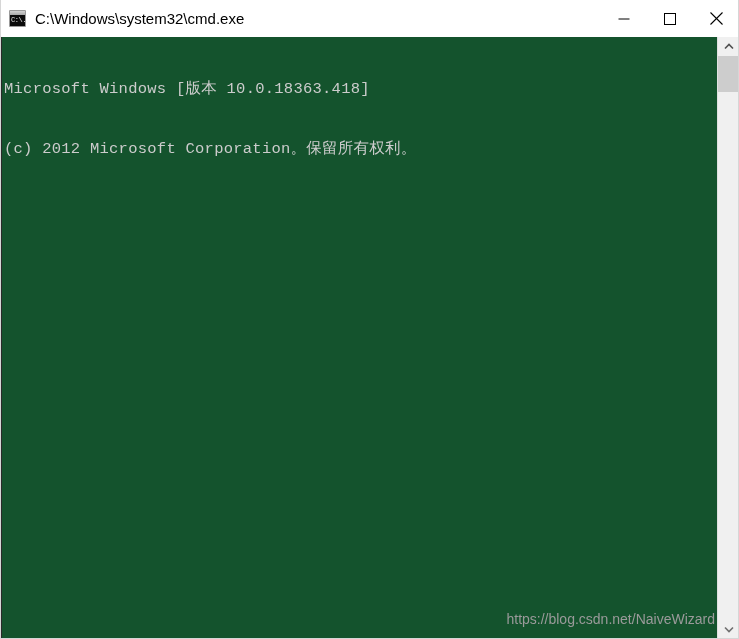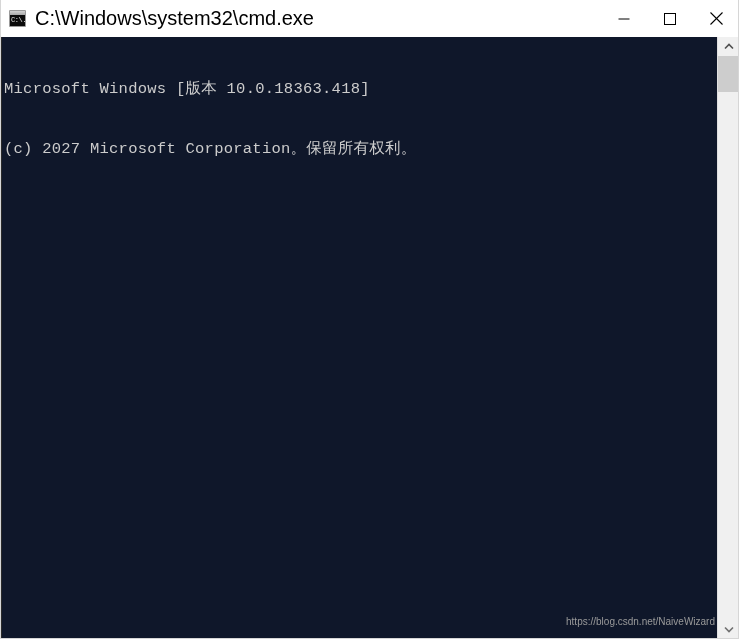--- a/index.html
+++ b/index.html
@@ -58,21 +58,21 @@
     top: 5px;
     font-family: "Liberation Mono", monospace;
     font-size: 7px;
     line-height: 8px;
     color: #e8e8e8;
     letter-spacing: -0.4px;
     white-space: nowrap;
   }
   #title-text {
     font-family: "Liberation Sans", sans-serif;
-    font-size: 20px;
+    font-size: 15px;
     color: #000000;
     line-height: 37px;
     white-space: nowrap;
     flex: 1 1 auto;
     overflow: hidden;
   }
 
   
   #window-controls {
     display: flex;
@@ -90,21 +90,21 @@
   }
   .winbtn svg { display: block; }
 
   
   #terminal {
     position: absolute;
     left: 0;
     top: 37px;
     width: 739px;
     height: 602px;
-    background: #0f172a;
+    background: #14532d;
     box-sizing: border-box;
     border-left: 2px solid #2a2a2a;
     overflow: hidden;
   }
   #terminal-text {
     position: absolute;
     left: 2px;
     top: 2px;
     width: 712px;
     font-family: "Liberation Mono", "DejaVu Sans Mono", monospace;
@@ -118,21 +118,21 @@
     height: 20px;
     white-space: pre;
   }
 
   
   #watermark {
     position: absolute;
     right: 24px;
     bottom: 12px;
     font-family: "Liberation Sans", sans-serif;
-    font-size: 10px;
+    font-size: 14px;
     color: #9a9a9a;
     white-space: nowrap;
     z-index: 2;
   }
 
   
   #scrollbar {
     position: absolute;
     right: 0;
     top: 37px;
@@ -212,21 +212,21 @@
           <line x1="0.5" y1="0.5" x2="12.5" y2="12.5" stroke="#000000" stroke-width="1.1"></line>
           <line x1="12.5" y1="0.5" x2="0.5" y2="12.5" stroke="#000000" stroke-width="1.1"></line>
         </svg>
       </div>
     </div>
   </div>
 
   <div id="terminal">
     <div id="terminal-text">
       <div class="term-line">Microsoft Windows [版本 10.0.18363.418]</div>
-      <div class="term-line">(c) 2027 Microsoft Corporation。保留所有权利。</div>
+      <div class="term-line">(c) 2012 Microsoft Corporation。保留所有权利。</div>
       <div class="term-line"></div>
       <div class="term-line"></div>
     </div>
 
     <div id="watermark">https://blog.csdn.net/NaiveWizard</div>
   </div>
 
   <div id="scrollbar">
     <div class="sb-arrow" id="sb-arrow-up">
       <svg width="10" height="7" viewBox="0 0 10 7">

